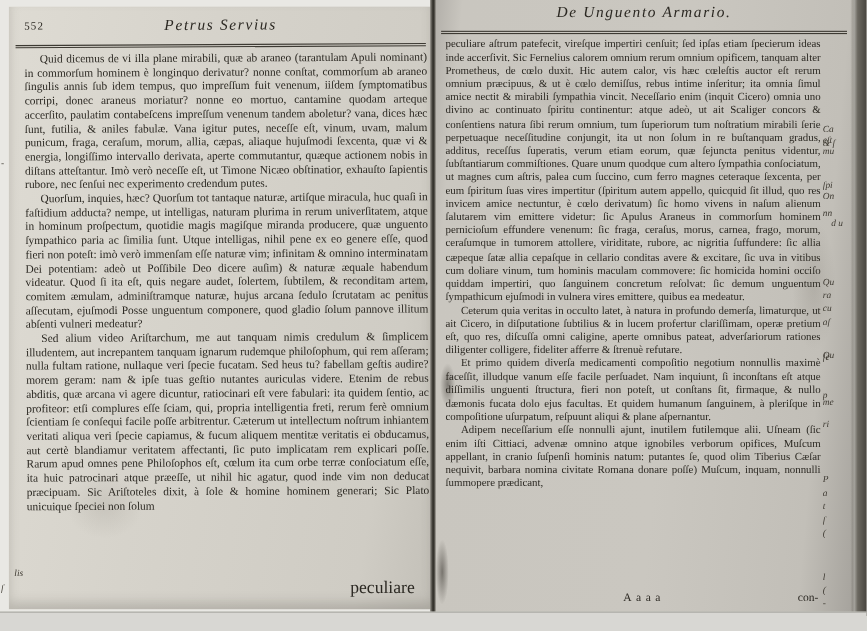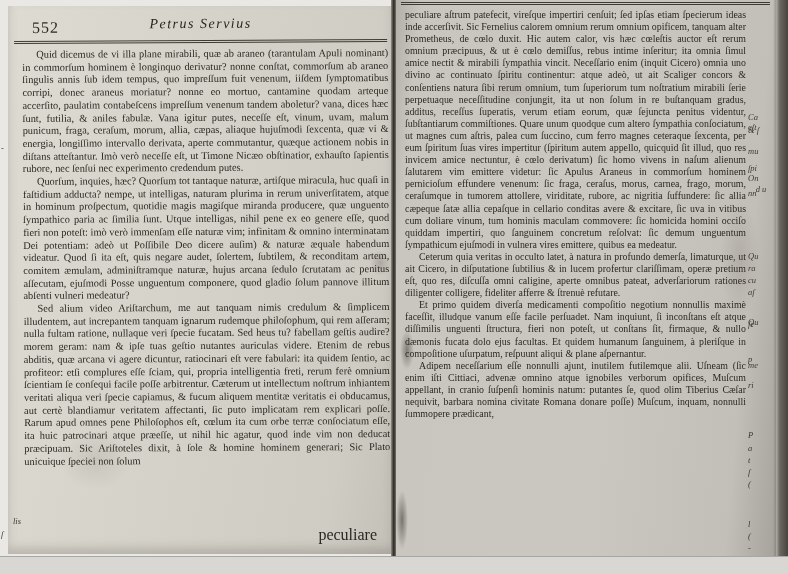--- a/index.html
+++ b/index.html
@@ -14,21 +14,21 @@
   .page-right{left:395px;top:0;width:381px;height:560px;
     background:linear-gradient(95deg,#b2afa9 0%,#c9c6bf 6%,#cac7c0 55%,#c2bfb8 88%,#a5a29c 100%);}
   .gutter{position:absolute;left:391px;top:0;width:5px;height:560px;
     background:linear-gradient(90deg,#94918a 0%,#2a2822 55%,#75726b 100%);}
   .edge-right{position:absolute;right:0;top:0;width:15px;height:560px;
     background:linear-gradient(90deg,rgba(60,57,51,0) 0%,#6b6860 45%,#47443e 100%);}
   .bottom-band{position:absolute;left:0;top:556px;width:788px;height:18px;
     background:#d8d7d3;border-top:1px solid #a9a7a1;}
   .content-tilt{transform:rotate(-0.3deg);transform-origin:50% 0;}
   .header-row{position:relative;height:24px;margin-top:8px;}
-  .pagenum{position:absolute;left:24px;top:4px;font-size:16px;letter-spacing:1px;}
+  .pagenum{position:absolute;left:14px;top:4px;font-size:10px;letter-spacing:1px;}
   .running-head{position:absolute;left:0;right:0;top:2px;text-align:center;
     font-style:italic;font-size:14px;letter-spacing:1.5px;}
   .rule{margin:2px 6px 0 6px;border-bottom:3px double #3d3a33;height:0;}
   .body-left{padding:5px 5px 0 14px;font-size:10.4px;line-height:12.7px;
     text-align:justify;height:476px;overflow:hidden;}
   .body-right{padding:4px 30px 0 10px;font-size:9.9px;line-height:12.1px;
     text-align:justify;height:492px;overflow:hidden;}
   p.para{margin:0;text-indent:14px;}
   p.para.noindent{text-indent:0;}
   .catchword{position:absolute;right:16px;bottom:10px;font-size:16px;}
@@ -62,38 +62,45 @@
       <div class="body-left">
         <p class="para">Quid dicemus de vi illa plane mirabili, quæ ab araneo (tarantulam Apuli nominant) in commorſum hominem è longinquo derivatur? nonne conſtat, commorſum ab araneo ſingulis annis ſub idem tempus, quo impreſſum fuit venenum, iiſdem ſymptomatibus corripi, donec araneus moriatur? nonne eo mortuo, cantamine quodam arteque accerſito, paulatim contabeſcens impreſſum venenum tandem aboletur? vana, dices hæc ſunt, futilia, &amp; aniles fabulæ. Vana igitur putes, neceſſe eſt, vinum, uvam, malum punicum, fraga, ceraſum, morum, allia, cæpas, aliaque hujuſmodi ſexcenta, quæ vi &amp; energia, longiſſimo intervallo derivata, aperte commutantur, quæque actionem nobis in diſtans atteſtantur. Imò verò neceſſe eſt, ut Timone Nicæo obſtinatior, exhauſto ſapientis rubore, nec ſenſui nec experimento credendum putes.</p>
         <p class="para">Quorſum, inquies, hæc? Quorſum tot tantaque naturæ, artiſque miracula, huc quaſi in faſtidium adducta? nempe, ut intelligas, naturam plurima in rerum univerſitatem, atque in hominum proſpectum, quotidie magis magiſque miranda producere, quæ unguento ſympathico paria ac ſimilia ſunt. Utque intelligas, nihil pene ex eo genere eſſe, quod fieri non poteſt: imò verò immenſam eſſe naturæ vim; infinitam &amp; omnino interminatam Dei potentiam: adeò ut Poſſibile Deo dicere auſim) &amp; naturæ æquale habendum videatur. Quod ſi ita eſt, quis negare audet, ſolertem, ſubtilem, &amp; reconditam artem, comitem æmulam, adminiſtramque naturæ, hujus arcana ſedulo ſcrutatam ac penitus aſſecutam, ejuſmodi Posse unguentum componere, quod gladio ſolum pannove illitum abſenti vulneri medeatur?</p>
         <p class="para">Sed alium video Ariſtarchum, me aut tanquam nimis credulum &amp; ſimplicem illudentem, aut increpantem tanquam ignarum rudemque philoſophum, qui rem aſſeram; nulla fultam ratione, nullaque veri ſpecie fucatam. Sed heus tu? fabellam geſtis audire? morem geram: nam &amp; ipſe tuas geſtio nutantes auriculas videre. Etenim de rebus abditis, quæ arcana vi agere dicuntur, ratiocinari eſt vere fabulari: ita quidem ſentio, ac profiteor: etſi complures eſſe ſciam, qui, propria intelligentia freti, rerum ferè omnium ſcientiam ſe conſequi facile poſſe arbitrentur. Cæterum ut intellectum noſtrum inhiantem veritati aliqua veri ſpecie capiamus, &amp; fucum aliquem mentitæ veritatis ei obducamus, aut certè blandiamur veritatem affectanti, ſic puto implicatam rem explicari poſſe. Rarum apud omnes pene Philoſophos eſt, cœlum ita cum orbe terræ conſociatum eſſe, ita huic patrocinari atque præeſſe, ut nihil hic agatur, quod inde vim non deducat præcipuam. Sic Ariſtoteles dixit, à ſole &amp; homine hominem generari; Sic Plato unicuique ſpeciei non ſolum</p>
       </div>
     </div>
     <div class="catchword">peculiare</div>
   </div>
 
   <div class="page page-right">
+    <div class="header-row" style="margin-top:4px;height:22px;">
+      <span class="running-head" style="top:0;">De Unguento Armario.</span>
+    </div>
     <div class="rule"></div>
     <div class="body-right">
       <p class="para noindent">peculiare aſtrum patefecit, vireſque impertiri cenſuit; ſed ipſas etiam ſpecierum ideas inde accerſivit. Sic Fernelius calorem omnium rerum omnium opificem, tanquam alter Prometheus, de cœlo duxit. Hic autem calor, vis hæc cœleſtis auctor eſt rerum omnium præcipuus, &amp; ut è cœlo demiſſus, rebus intime inſeritur; ita omnia ſimul amice nectit &amp; mirabili ſympathia vincit. Neceſſario enim (inquit Cicero) omnia uno divino ac continuato ſpiritu continentur: atque adeò, ut ait Scaliger concors &amp; conſentiens natura ſibi rerum omnium, tum ſuperiorum tum noſtratium mirabili ſerie perpetuaque neceſſitudine conjungit, ita ut non ſolum in re buſtanquam gradus, additus, receſſus ſuperatis, verum etiam eorum, quæ ſejuncta penitus videntur, ſubſtantiarum commiſtiones. Quare unum quodque cum altero ſympathia conſociatum, ut magnes cum aſtris, palea cum ſuccino, cum ferro magnes ceteraque ſexcenta, per eum ſpiritum ſuas vires impertitur (ſpiritum autem appello, quicquid ſit illud, quo res invicem amice nectuntur, è cœlo derivatum) ſic homo vivens in naſum alienum ſalutarem vim emittere videtur: ſic Apulus Araneus in commorſum hominem pernicioſum effundere venenum: ſic fraga, ceraſus, morus, carnea, frago, morum, ceraſumque in tumorem attollere, viriditate, rubore, ac nigritia ſuffundere: ſic allia cæpeque ſatæ allia cepaſque in cellario conditas avere &amp; excitare, ſic uva in vitibus cum doliare vinum, tum hominis maculam commovere: ſic homicida homini occiſo quiddam impertiri, quo ſanguinem concretum reſolvat: ſic demum unguentum ſympathicum ejuſmodi in vulnera vires emittere, quibus ea medeatur.</p>
       <p class="para">Ceterum quia veritas in occulto latet, à natura in profundo demerſa, limaturque, ut ait Cicero, in diſputatione ſubtilius &amp; in lucem profertur clariſſimam, operæ pretium eſt, quo res, diſcuſſa omni caligine, aperte omnibus pateat, adverſariorum rationes diligenter colligere, fideliter afferre &amp; ſtrenuè refutare.</p>
       <p class="para">Et primo quidem diverſa medicamenti compoſitio negotium nonnullis maximè faceſſit, illudque vanum eſſe facile perſuadet. Nam inquiunt, ſi inconſtans eſt atque diſſimilis unguenti ſtructura, fieri non poteſt, ut conſtans ſit, firmaque, &amp; nullo dæmonis fucata dolo ejus facultas. Et quidem humanum ſanguinem, à pleriſque in compoſitione uſurpatum, reſpuunt aliqui &amp; plane aſpernantur.</p>
       <p class="para">Adipem neceſſarium eſſe nonnulli ajunt, inutilem futilemque alii. Uſneam (ſic enim iſti Cittiaci, advenæ omnino atque ignobiles verborum opifices, Muſcum appellant, in cranio ſuſpenſi hominis natum: putantes ſe, quod olim Tiberius Cæſar nequivit, barbara nomina civitate Romana donare poſſe) Muſcum, inquam, nonnulli ſummopere prædicant,</p>
     </div>
+    <div class="sig-row">
+      <span class="sig-mark">Aaaa</span>
+      <span class="cw-right">con-</span>
+    </div>
   </div>
 
   <div class="margin-col-right">
       <span class="margin-note" style="top: 112px;">Ca</span>
       <span class="margin-note" style="top: 125px;">&amp; ſ</span>
       <span class="margin-note" style="top: 122px;">eſt</span>
-      <span class="margin-note" style="top: 146px;">mu</span>
+      <span class="margin-note" style="top: 132px;">mu</span>
       <span class="margin-note" style="top: 173px;">On</span>
       <span class="margin-note" style="top: 163px;">ſpi</span>
       <span class="margin-note" style="top: 188px;">nn</span>
-      <span class="margin-note" style="top: 184px; text-align: center;">d u</span>
+      <span class="margin-note" style="top: 197px; text-align: center;">d u</span>
       <span class="margin-note" style="top: 251px;">Qu</span>
       <span class="margin-note" style="top: 263px;">ra</span>
       <span class="margin-note" style="top: 275px;">cu</span>
       <span class="margin-note" style="top: 287px;">aſ</span>
       <span class="margin-note" style="top: 317px;">Qu</span>
       <span class="margin-note" style="top: 319px;">ſe</span>
       <span class="margin-note" style="top: 360px;">me</span>
       <span class="margin-note" style="top: 354px;">p</span>
       <span class="margin-note" style="top: 380px;">ri</span>
       <span class="margin-note" style="top: 430px;">P</span>

